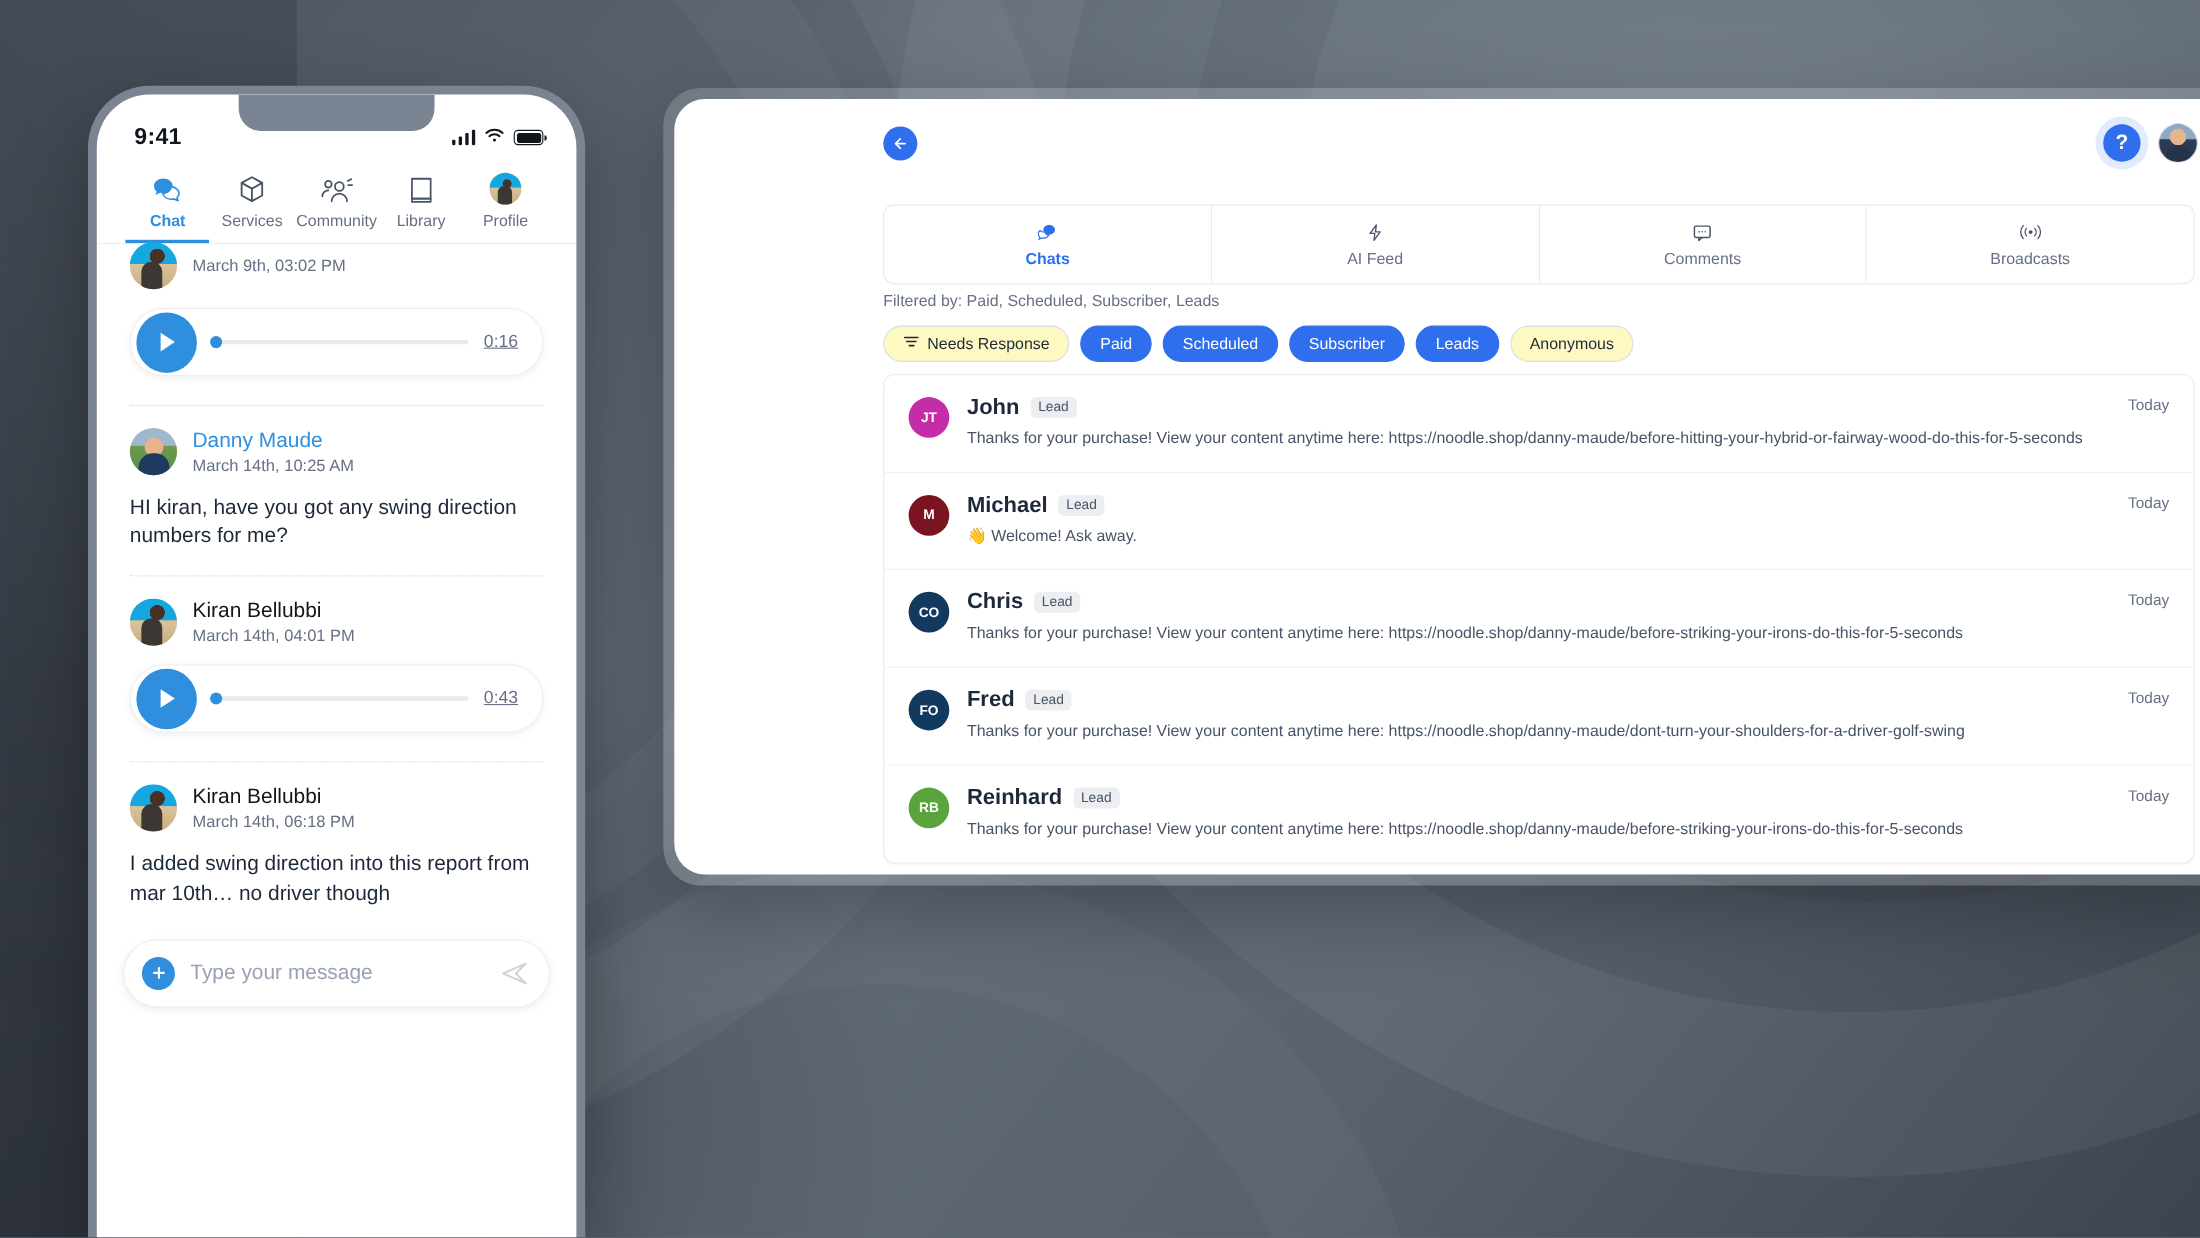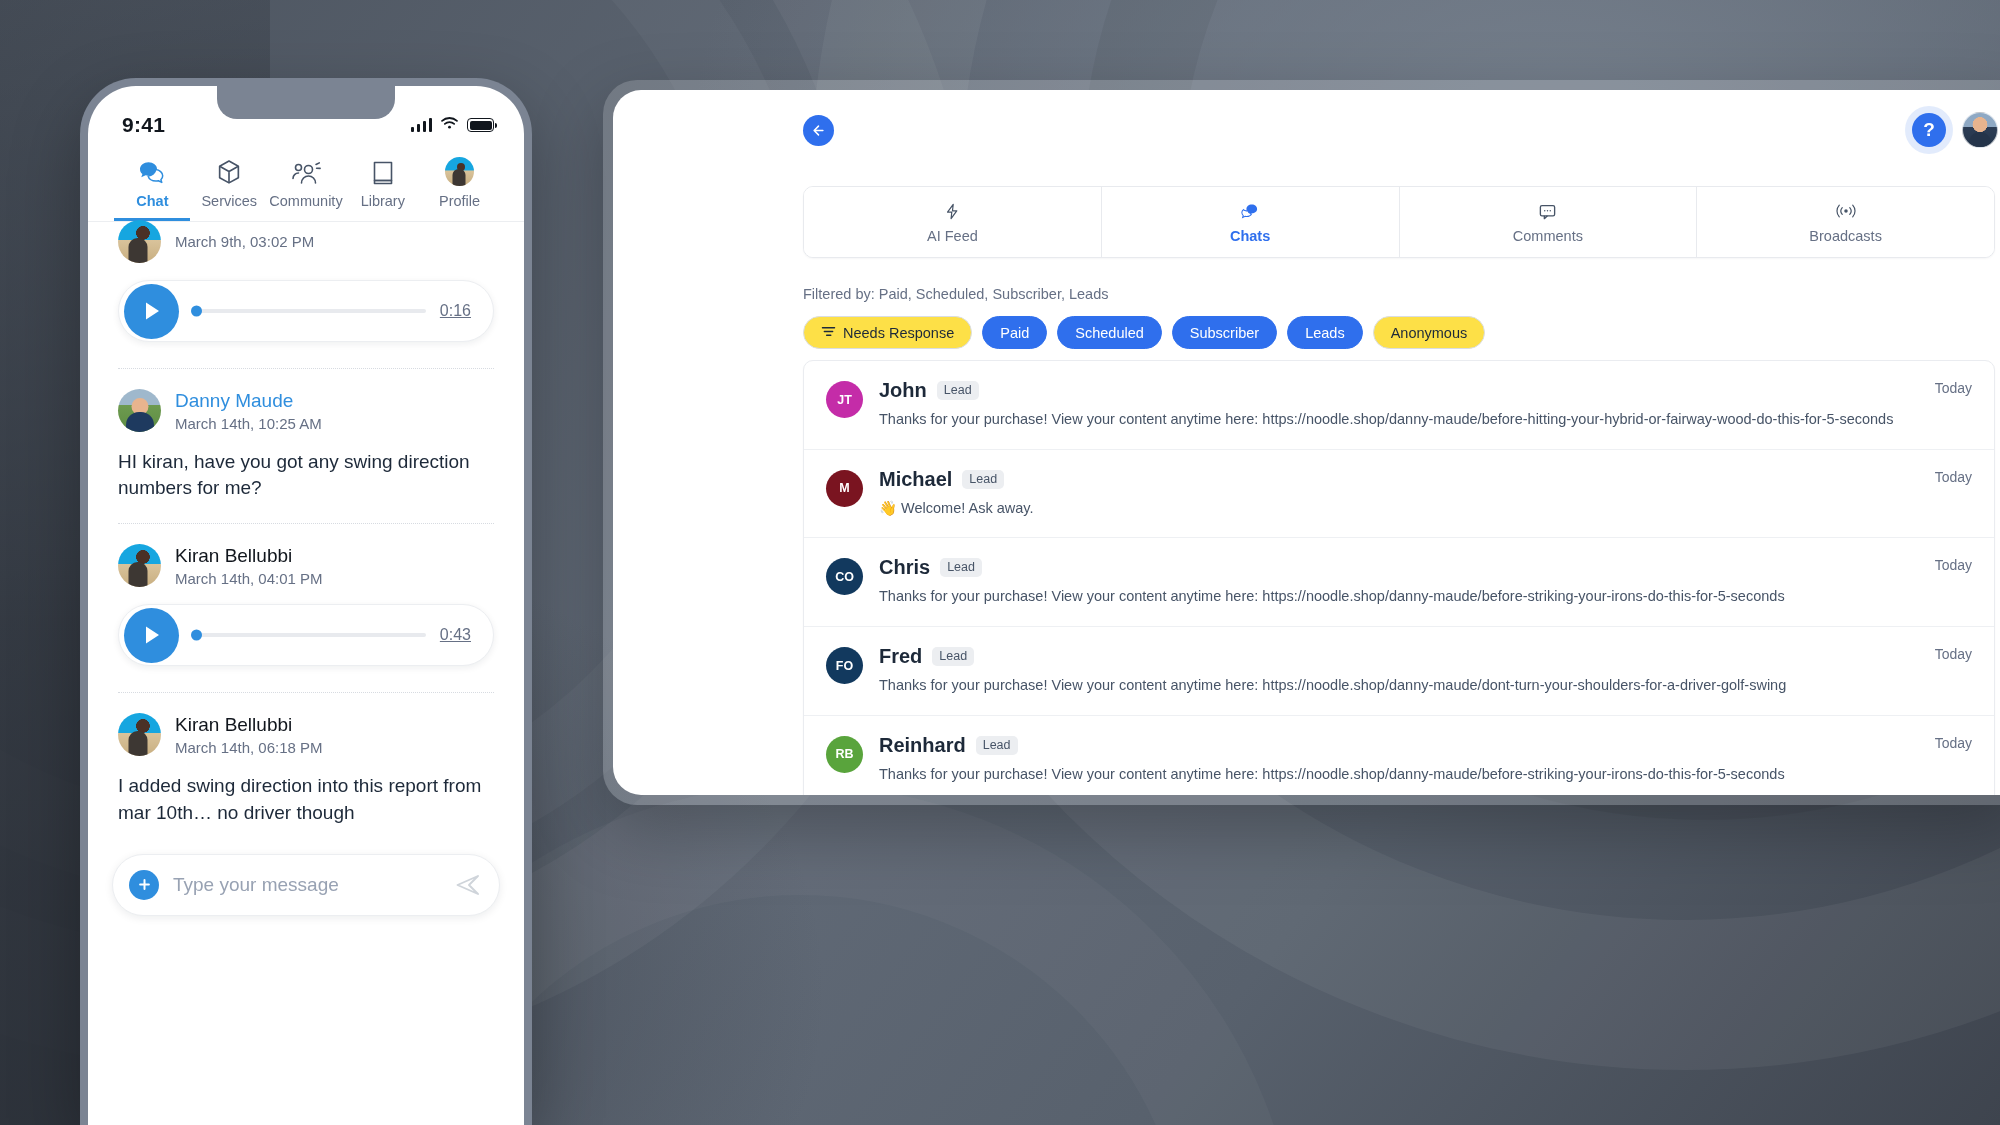--- a/index.html
+++ b/index.html
@@ -116,38 +116,38 @@
     cursor: pointer;
     background: #fff;
   }
   .tab:last-child { border-right: none; }
   .tab-label { font-size: 14.5px; color: #667085; }
   .tab.active .tab-label { color: #2f6fed; font-weight: bold; }
   .tab-ico { height: 20px; display:flex; align-items:center; justify-content:center; }
 
   
   .filtered-by {
-    margin-top: 28px;
+    margin-top: 8px;
     font-size: 14.5px;
     color: #667085;
   }
   .pills {
     margin-top: 14px;
     display: flex; align-items: center; gap: 10px;
   }
   .pill {
     height: 33px; padding: 0 17px;
     border-radius: 17px;
     display: flex; align-items: center; gap: 7px;
     font-size: 14.5px;
     cursor: pointer;
     white-space: nowrap;
   }
   .pill.ghost {
-    background: #fde047; border: 1px solid #d9dde3; color: #1d2939;
+    background: #fef9c3; border: 1px solid #d9dde3; color: #1d2939;
   }
   .pill.solid {
     background: #2f6fed; border: 1px solid #2f6fed; color: #fff;
   }
   .count-line {
     margin-top: 17px;
     font-size: 14px; color: #98a2b3;
   }
 
   
@@ -375,36 +375,36 @@
         <span>?</span>
       </div>
       <div class="top-avatar"></div>
     </div>
   </div>
 
   <div class="desk-body">
     <div class="desk-inner">
 
       <div class="tabs">
-        <div class="tab">
-          <span class="tab-ico">
-            <svg width="17" height="19" viewBox="0 0 24 24" fill="none" stroke="#475467" stroke-width="1.7" stroke-linecap="round" stroke-linejoin="round">
-                <path d="M13 2L5 13h6l-1 9 8-11h-6l1-9z"></path>
-              </svg>
-          </span>
-          <span class="tab-label">AI Feed</span>
-        </div>
         <div class="tab active">
           <span class="tab-ico">
             <svg width="20" height="19" viewBox="0 0 24 24" fill="none">
               <path d="M14.5 3.2c3.6 0 6.5 2.5 6.5 5.6 0 3-2.9 5.5-6.5 5.5-.8 0-1.6-.1-2.3-.3l-3.5 1.6.9-2.6c-1.3-1-2.1-2.5-2.1-4.2 0-3.1 2.9-5.6 6.5-5.6z" fill="#2f6fed"></path>
               <path d="M9.2 11.1c.5 1.9 2.3 3.5 4.7 4-1 1.9-3.3 3.2-6 3.2-.7 0-1.4-.1-2-.3l-3.2 1.5.8-2.4C2.4 16.2 1.7 14.9 1.7 13.4c0-1.5.8-2.9 2-3.9.9.8 2 1.4 3.2 1.7l2.3-.1z" fill="#fff" stroke="#2f6fed" stroke-width="1.3"></path>
             </svg>
           </span>
           <span class="tab-label">Chats</span>
+        </div>
+        <div class="tab">
+          <span class="tab-ico">
+            <svg width="17" height="19" viewBox="0 0 24 24" fill="none" stroke="#475467" stroke-width="1.7" stroke-linecap="round" stroke-linejoin="round">
+                <path d="M13 2L5 13h6l-1 9 8-11h-6l1-9z"></path>
+              </svg>
+          </span>
+          <span class="tab-label">AI Feed</span>
         </div>
         <div class="tab">
           <span class="tab-ico">
             <svg width="19" height="19" viewBox="0 0 24 24" fill="none" stroke="#475467" stroke-width="1.7" stroke-linejoin="round">
               <rect x="3" y="4.5" width="18" height="13" rx="2"></rect>
               <path d="M8 17.5L8 21l4-3.5" fill="none"></path>
               <circle cx="8.5" cy="11" r=".9" fill="#475467" stroke="none"></circle>
               <circle cx="12" cy="11" r=".9" fill="#475467" stroke="none"></circle>
               <circle cx="15.5" cy="11" r=".9" fill="#475467" stroke="none"></circle>
             </svg>

